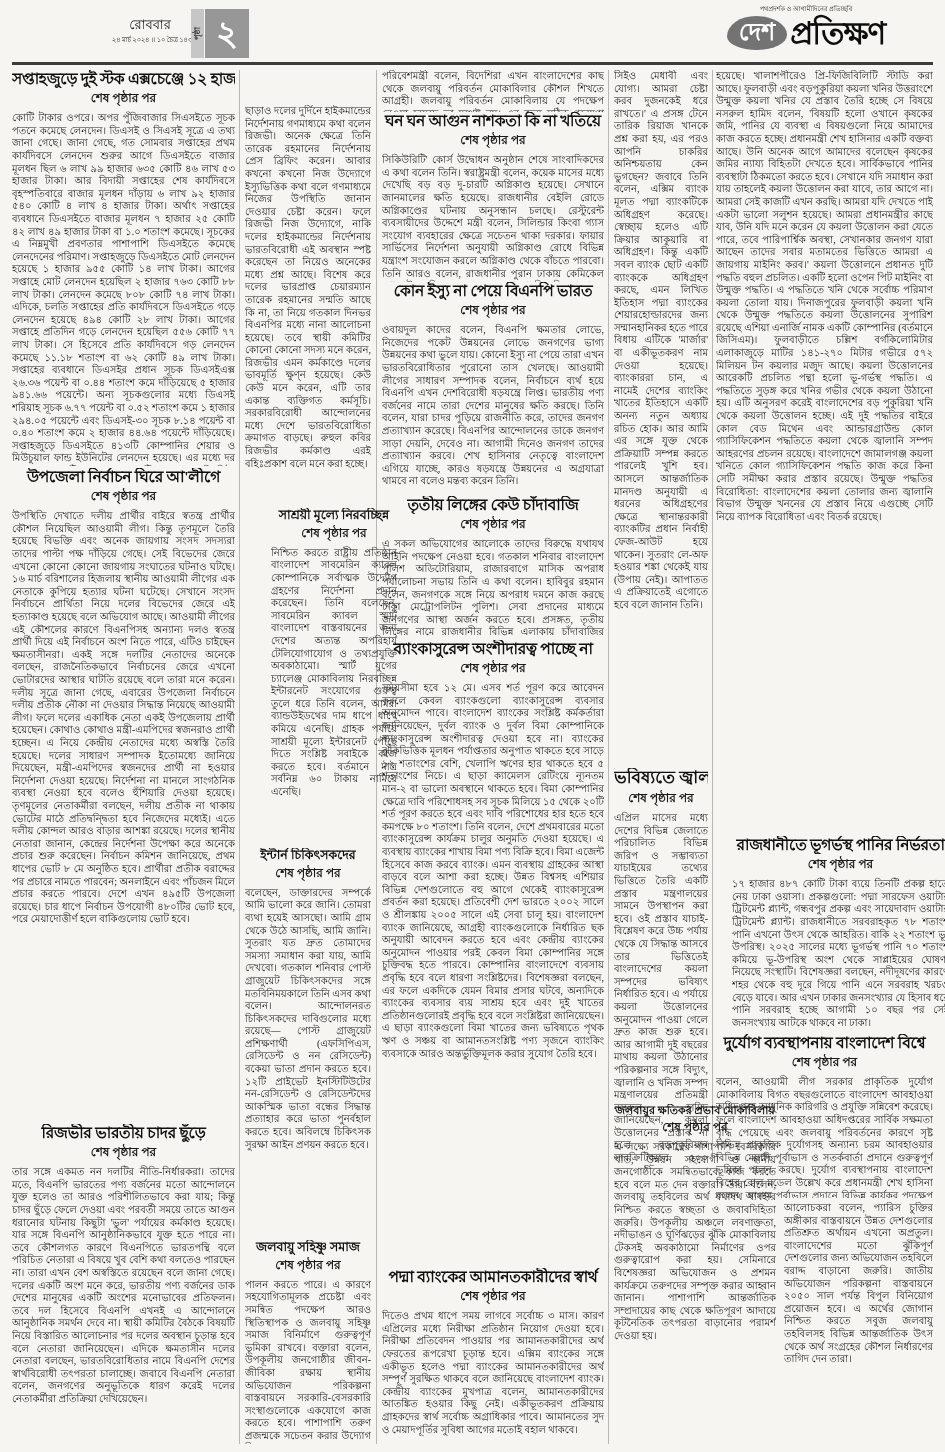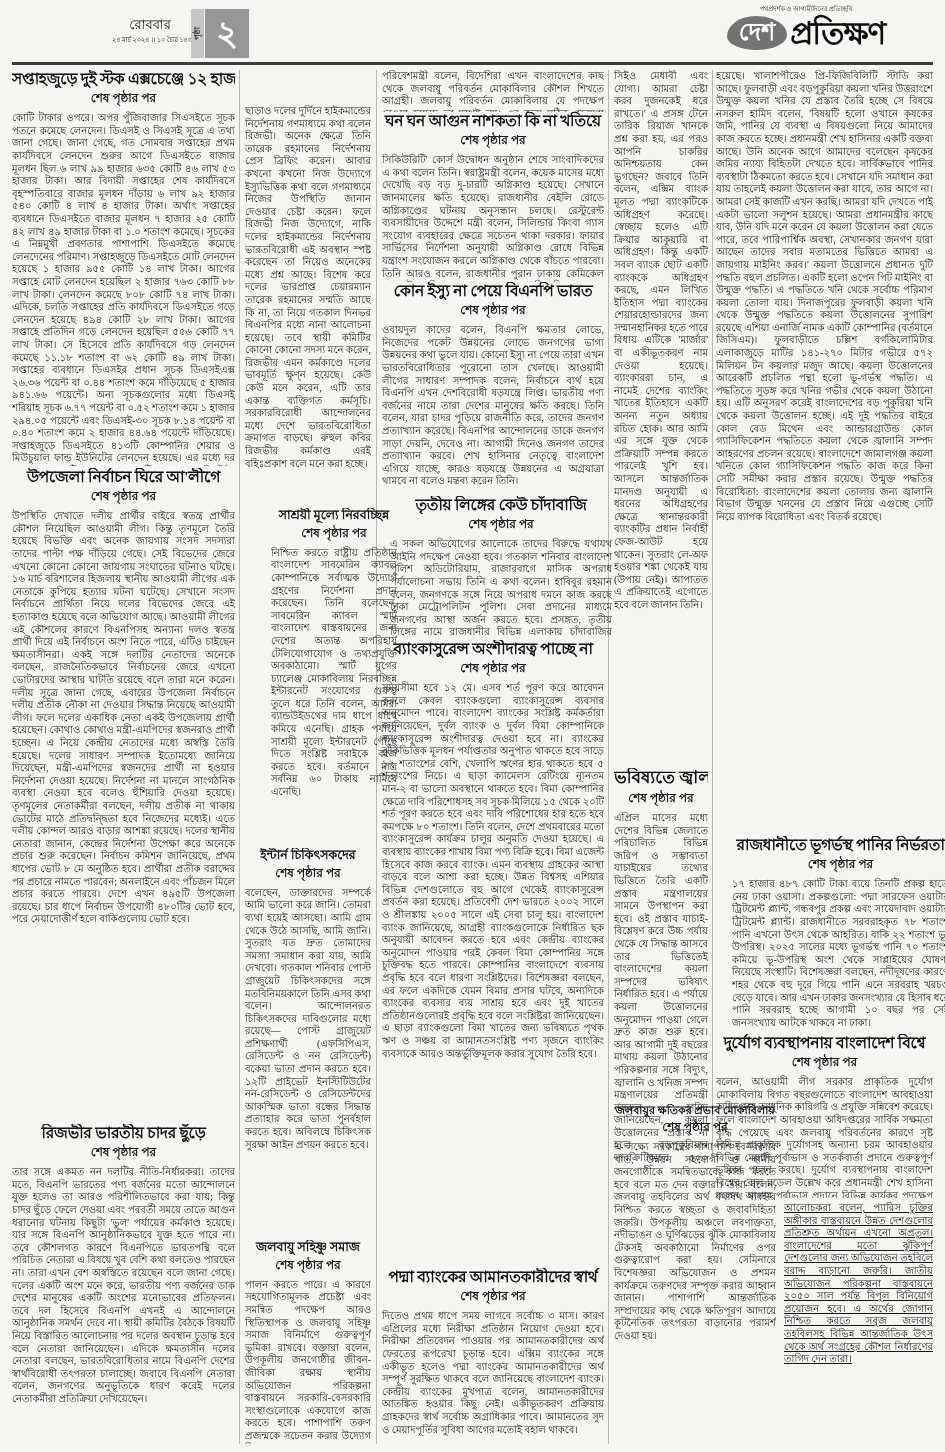--- a/index.html
+++ b/index.html
@@ -118,21 +118,21 @@
     <div class="kicker">শেষ পৃষ্ঠার পর</div>
     <p>সিকিউরিটি' কোর্স উদ্বোধন অনুষ্ঠান শেষে সাংবাদিকদের এ কথা বলেন তিনি। স্বরাষ্ট্রমন্ত্রী বলেন, কয়েক মাসের মধ্যে দেখেছি বড় বড় দু-চারটি অগ্নিকাণ্ড হয়েছে। সেখানে জানমালের ক্ষতি হয়েছে। রাজধানীর বেইলি রোডে অগ্নিকাণ্ডের ঘটনায় অনুসন্ধান চলছে। রেস্টুরেন্ট ব্যবসায়ীদের উদ্দেশে মন্ত্রী বলেন, সিলিন্ডার কিংবা গ্যাস সংযোগ ব্যবহারের ক্ষেত্রে সচেতন থাকা দরকার। ফায়ার সার্ভিসের নির্দেশনা অনুযায়ী অগ্নিকাণ্ড রোধে বিভিন্ন যন্ত্রাংশ সংযোজন করলে অগ্নিকাণ্ড থেকে বাঁচতে পারবো। তিনি আরও বলেন, রাজধানীর পুরান ঢাকায় কেমিকেল গোডাউন সরিয়ে দেওয়ার জন্য জায়গা নিয়েছি। তারপরও তারা গোপনে আবার চলে আসে। এসময় মন্ত্রী যত্রতত্র সিলিন্ডার ব্যবহার না করার জন্য সবার প্রতি অনুরোধ জানান। অনুষ্ঠানে বিশেষ অতিথি হিসেবে ছিলেন স্বরাষ্ট্র মন্ত্রণালয়ের জননিরাপত্তা বিভাগের জ্যেষ্ঠ সচিব মো. মোস্তাফিজুর রহমান, আইজিপি চৌধুরী আবদুল্লাহ আল-মামুন, জাতীয় বিশ্ববিদ্যালয়ের ভাইস চ্যান্সেলর প্রফেসর ড. মো. মশিউর রহমান। আর সভাপতিত্ব করেন পুলিশ স্টাফ কলেজের রেক্টর (অতিরিক্ত আইজিপি) ড. মল্লিক ফখরুল ইসলাম।</p>
   </article>
 
   <article class="story" style="left:382px;top:282px;width:222px;height:212px;">
     <h2 class="h-a">কোন ইস্যু না পেয়ে বিএনপি ভারত</h2>
     <div class="kicker">শেষ পৃষ্ঠার পর</div>
     <p>ওবায়দুল কাদের বলেন, বিএনপি ক্ষমতার লোভে, নিজেদের পকেট উন্নয়নের লোভে জনগণের ভাগ্য উন্নয়নের কথা ভুলে যায়। কোনো ইস্যু না পেয়ে তারা এখন ভারতবিরোধিতার পুরোনো তাস খেলছে। আওয়ামী লীগের সাধারণ সম্পাদক বলেন, নির্বাচনে ব্যর্থ হয়ে বিএনপি এখন দেশবিরোধী ষড়যন্ত্রে লিপ্ত। ভারতীয় পণ্য বর্জনের নামে তারা দেশের মানুষের ক্ষতি করছে। তিনি বলেন, যারা চাদর পুড়িয়ে রাজনীতি করে, তাদের জনগণ প্রত্যাখ্যান করেছে। বিএনপির আন্দোলনের ডাকে জনগণ সাড়া দেয়নি, দেবেও না। আগামী দিনেও জনগণ তাদের প্রত্যাখ্যান করবে। শেখ হাসিনার নেতৃত্বে বাংলাদেশ এগিয়ে যাচ্ছে, কারও ষড়যন্ত্রে উন্নয়নের এ অগ্রযাত্রা থামবে না বলেও মন্তব্য করেন তিনি।</p>
   </article>
 
-  <article class="story" style="left:382px;top:496px;width:222px;height:142px;margin-left:8px;">
+  <article class="story" style="left:382px;top:496px;width:222px;height:142px;">
     <h2 class="h-a">তৃতীয় লিঙ্গের কেউ চাঁদাবাজি</h2>
     <div class="kicker">শেষ পৃষ্ঠার পর</div>
     <p>এ সকল অভিযোগের আলোকে তাদের বিরুদ্ধে যথাযথ আইনি পদক্ষেপ নেওয়া হবে। গতকাল শনিবার বাংলাদেশ পুলিশ অডিটোরিয়াম, রাজারবাগে মাসিক অপরাধ পর্যালোচনা সভায় তিনি এ কথা বলেন। হাবিবুর রহমান বলেন, জনগণকে সঙ্গে নিয়ে অপরাধ দমনে কাজ করছে ঢাকা মেট্রোপলিটন পুলিশ। সেবা প্রদানের মাধ্যমে জনগণের আস্থা অর্জন করতে হবে। প্রসঙ্গত, তৃতীয় লিঙ্গের নামে রাজধানীর বিভিন্ন এলাকায় চাঁদাবাজির অভিযোগ উঠেছে। গ্রেফতারি পরোয়ানা জারি, চুরি মামলা, ছিনতাই মামলা, মামলা তদন্ত, গাড়ি উদ্ধার, মাদক উদ্ধার ও মুলতবি মামলা নিষ্পত্তির ক্ষেত্রে আরও গুরুত্ব দিয়ে কাজ করার কথা বলেন তিনি।</p>
   </article>
 
   <article class="story" style="left:382px;top:640px;width:222px;height:626px;">
     <h2 class="h-a">ব্যাংকাসুরেন্স অংশীদারত্ব পাচ্ছে না</h2>
     <div class="kicker">শেষ পৃষ্ঠার পর</div>
     <p>সময়সীমা হবে ১২ মে। এসব শর্ত পূরণ করে আবেদন করলে কেবল ব্যাংকগুলো ব্যাংকাসুরেন্স ব্যবসার অনুমোদন পাবে। বাংলাদেশ ব্যাংকের সংশ্লিষ্ট কর্মকর্তারা জানিয়েছেন, দুর্বল ব্যাংক ও দুর্বল বিমা কোম্পানিকে ব্যাংকাসুরেন্স অংশীদারত্ব দেওয়া হবে না। ব্যাংকের ঝুঁকিভিত্তিক মূলধন পর্যাপ্ততার অনুপাত থাকতে হবে সাড়ে ১২ শতাংশের বেশি, খেলাপি ঋণের হার থাকতে হবে ৫ শতাংশের নিচে। এ ছাড়া ক্যামেলস রেটিংয়ে ন্যূনতম মান-২ বা ভালো অবস্থানে থাকতে হবে। বিমা কোম্পানির ক্ষেত্রে দাবি পরিশোধসহ সব সূচক মিলিয়ে ১৫ থেকে ২০টি শর্ত পূরণ করতে হবে এবং দাবি পরিশোধের হার হতে হবে কমপক্ষে ৮০ শতাংশ। তিনি বলেন, দেশে প্রথমবারের মতো ব্যাংকাসুরেন্স কার্যক্রম চালুর অনুমতি দেওয়া হয়েছে। এ ব্যবস্থায় ব্যাংকের শাখায় বিমা পণ্য বিক্রি হবে। বিমা এজেন্ট হিসেবে কাজ করবে ব্যাংক। এমন ব্যবস্থায় গ্রাহকের আস্থা বাড়বে বলে আশা করা হচ্ছে। উন্নত বিশ্বসহ এশিয়ার বিভিন্ন দেশগুলোতে বহু আগে থেকেই ব্যাংকাসুরেন্স প্রবর্তন করা হয়েছে। প্রতিবেশী দেশ ভারতে ২০০২ সালে ও শ্রীলঙ্কায় ২০০৫ সালে এই সেবা চালু হয়। বাংলাদেশ ব্যাংক জানিয়েছে, আগ্রহী ব্যাংকগুলোকে নির্ধারিত ছক অনুযায়ী আবেদন করতে হবে এবং কেন্দ্রীয় ব্যাংকের অনুমোদন পাওয়ার পরই কেবল বিমা কোম্পানির সঙ্গে চুক্তিবদ্ধ হতে পারবে। কোম্পানির বাংলাদেশে ব্যবসায় প্রবৃদ্ধি হবে বলে ধারণা সংশ্লিষ্টদের। বিশেষজ্ঞরা বলছেন, এর ফলে একদিকে যেমন বিমার প্রসার ঘটবে, অন্যদিকে ব্যাংকের ব্যবসার ব্যয় সাশ্রয় হবে এবং দুই খাতের প্রতিষ্ঠানগুলোরই প্রবৃদ্ধি হবে বলে সংশ্লিষ্টরা জানিয়েছেন। এ ছাড়া ব্যাংকগুলো বিমা খাতের জন্য ভবিষ্যতে পৃথক ঋণ ও সঞ্চয় বা আমানতসংশ্লিষ্ট পণ্য সৃজনে ব্যাংকিং ব্যবসাকে আরও অন্তর্ভুক্তিমূলক করার সুযোগ তৈরি হবে।</p>
   </article>
@@ -168,17 +168,17 @@
     <div class="kicker">শেষ পৃষ্ঠার পর</div>
     <p>১৭ হাজার ৪৮৭ কোটি টাকা ব্যয়ে তিনটি প্রকল্প হাতে নেয় ঢাকা ওয়াসা। প্রকল্পগুলো: পদ্মা সারফেস ওয়াটার ট্রিটমেন্ট প্ল্যান্ট, গন্ধবপুর প্রকল্প এবং সায়েদাবাদ ওয়াটার ট্রিটমেন্ট প্ল্যান্ট। রাজধানীতে সরবরাহকৃত ৭৮ শতাংশ পানি এখনো উৎস থেকে আহরিত। বাকি ২২ শতাংশ ভূ-উপরিস্থ। ২০২৫ সালের মধ্যে ভূগর্ভস্থ পানি ৭০ শতাংশ কমিয়ে ভূ-উপরিস্থ অংশ থেকে সাপ্লাইয়ের ঘোষণা নিয়েছে সংস্থাটি। বিশেষজ্ঞরা বলছেন, নদীদূষণের কারণে শহর থেকে বহু দূরে গিয়ে পানি এনে সরবরাহ খরচও বেড়ে যাবে। আর এখন ঢাকার জনসংখ্যার যে হিসাব ধরে পানি সরবরাহ হচ্ছে আগামী ১০ বছর পর সেই জনসংখ্যায় আটকে থাকবে না ঢাকা।</p>
   </article>
 
   <article class="story" style="left:716px;top:1034px;width:217px;height:164px;">
     <h2 class="h-e">দুর্যোগ ব্যবস্থাপনায় বাংলাদেশ বিশ্বে</h2>
     <div class="kicker">শেষ পৃষ্ঠার পর</div>
     <p>বলেন, আওয়ামী লীগ সরকার প্রাকৃতিক দুর্যোগ মোকাবিলায় বিগত বছরগুলোতে বাংলাদেশ আবহাওয়া অধিদপ্তরে আধুনিক কারিগরি ও প্রযুক্তি সন্নিবেশ করেছে। ফলে বাংলাদেশ আবহাওয়া অধিদপ্তরের সার্বিক সক্ষমতা বৃদ্ধি পেয়েছে এবং জলবায়ু পরিবর্তনের কারণে সৃষ্ট বিভিন্ন প্রাকৃতিক দুর্যোগসহ অন্যান্য চরম আবহাওয়ার বিভিন্ন মেয়াদি পূর্বাভাস ও সতর্কবার্তা প্রদানে গুরুত্বপূর্ণ ভূমিকা পালন করছে। দুর্যোগ ব্যবস্থাপনায় বাংলাদেশ বিশ্বের রোল মডেল উল্লেখ করে প্রধানমন্ত্রী শেখ হাসিনা বলেন, আগাম পূর্বাভাস প্রদানে বিভিন্ন কার্যকর পদক্ষেপ গ্রহণের ফলে জলবায়ু পরিবর্তনজনিত চ্যালেঞ্জ ও প্রভাব থেকে উত্তরণের জন্য পরিবেশের বিপর্যয় রোধ, অর্থনৈতিক উন্নয়ন সহায়ক কৌশল নির্ধারণ, প্রাকৃতিক সম্পদের সর্বোত্তম ব্যবহার, জলবায়ুর পরিবর্তনের অভিঘাত সহিষ্ণু বাংলাদেশ গড়ে তুলতে সরকার কাজ করে যাচ্ছে। আন্তর্জাতিক পরিসরেও জলবায়ু পরিবর্তন সংক্রান্ত নীতি নির্ধারণে বাংলাদেশ তাৎপর্যপূর্ণ ভূমিকা পালন করছে। প্রধানমন্ত্রী বলেন, আসুন, সকলে মিলে জাতির পিতা বঙ্গবন্ধু শেখ মুজিবের আজীবন স্বপ্নের উন্নত-সমৃদ্ধ স্মার্ট সোনার বাংলা গড়ে তুলি।</p>
   </article>
 
-  <article class="story" style="left:784px;top:1202px;width:149px;height:242px;text-decoration:underline;">
+  <article class="story" style="left:784px;top:1202px;width:149px;height:242px;">
     <p>আলোচকরা বলেন, প্যারিস চুক্তির অঙ্গীকার বাস্তবায়নে উন্নত দেশগুলোর প্রতিশ্রুত অর্থায়ন এখনো অপ্রতুল। বাংলাদেশের মতো ঝুঁকিপূর্ণ দেশগুলোর জন্য অভিযোজন তহবিলে বরাদ্দ বাড়ানো জরুরি। জাতীয় অভিযোজন পরিকল্পনা বাস্তবায়নে ২০৫০ সাল পর্যন্ত বিপুল বিনিয়োগ প্রয়োজন হবে। এ অর্থের জোগান নিশ্চিত করতে সবুজ জলবায়ু তহবিলসহ বিভিন্ন আন্তর্জাতিক উৎস থেকে অর্থ সংগ্রহের কৌশল নির্ধারণের তাগিদ দেন তারা।</p>
   </article>
 
 </div>
 
 </body></html>

